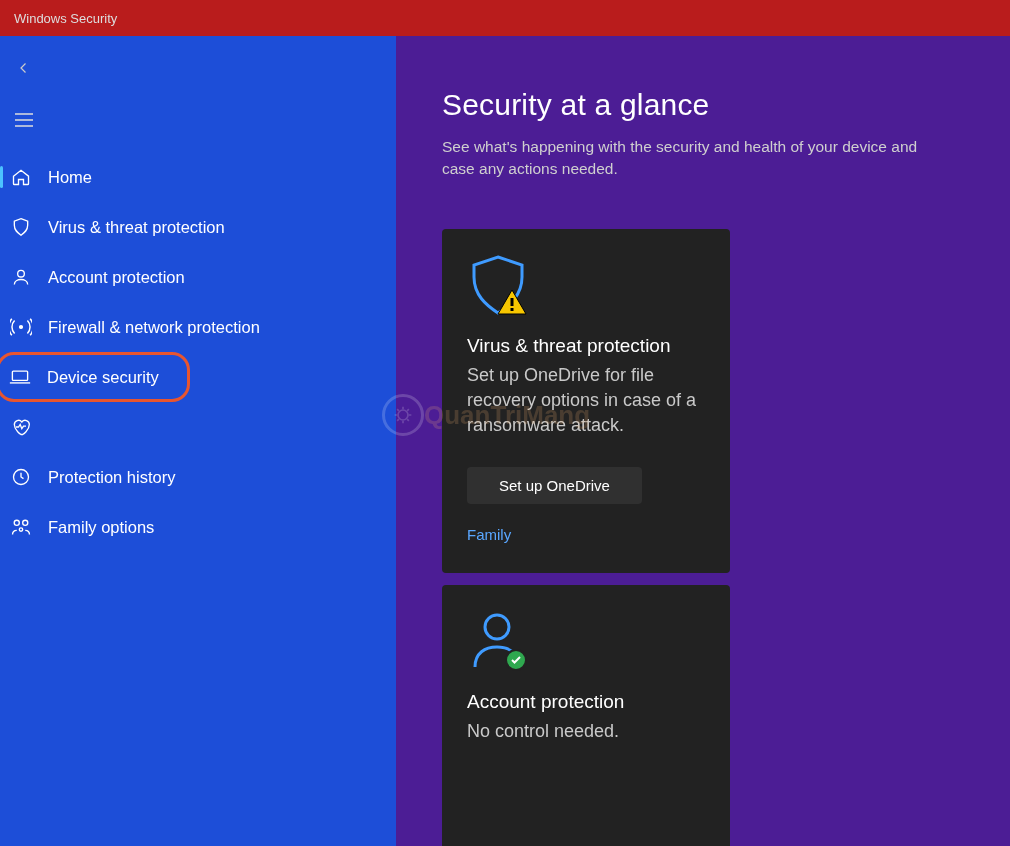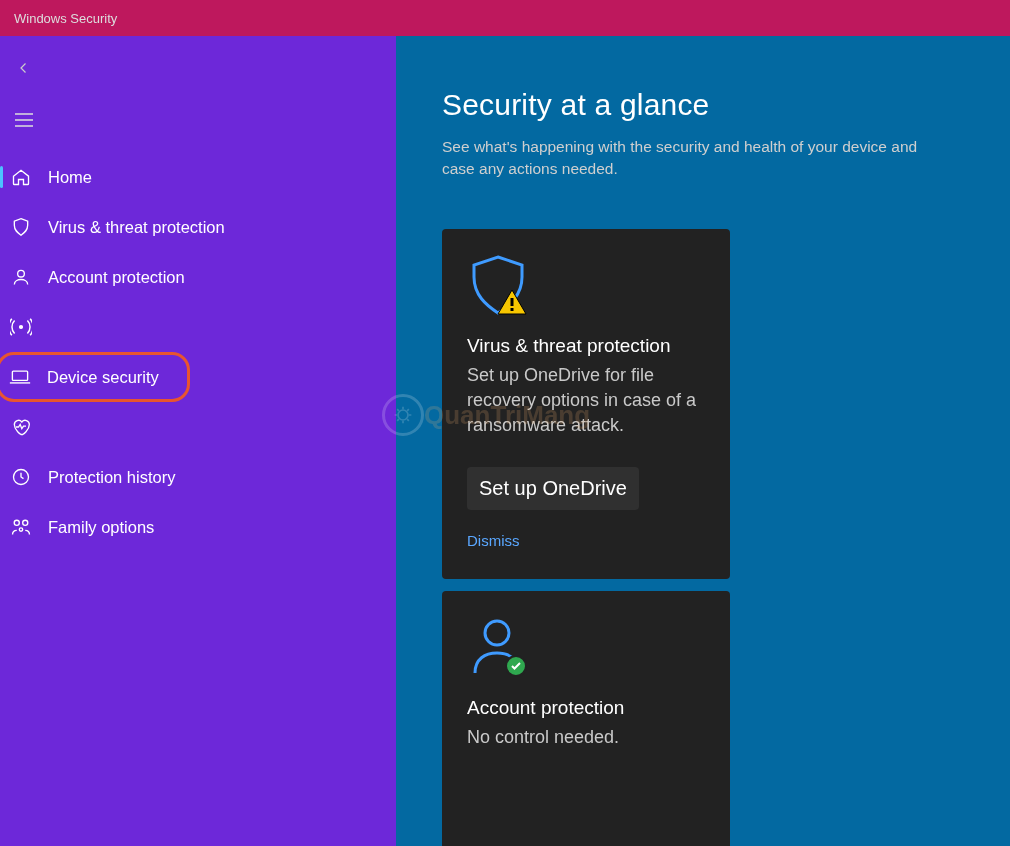--- a/index.html
+++ b/index.html
@@ -5,25 +5,25 @@
   * { box-sizing: border-box; margin: 0; padding: 0; }
   html, body {
     width: 1010px; height: 846px; overflow: hidden;
     font-family: "Segoe UI", "Segoe UI Variable", Arial, sans-serif;
     background: #000; color: #fff;
     font-weight: 400;
   }
   .titlebar {
     height: 36px; display: flex; align-items: center;
     padding: 8px 14px; font-size: 13px; color: #ddd;
-    background: #be185d;
+    background: #b91c1c;
   }
   .app { display: flex; height: 810px; }
   .sidebar {
-    width: 396px; background: #6d28d9; display: flex; flex-direction: column;
+    width: 396px; background: #1d4ed8; display: flex; flex-direction: column;
     padding-top: 8px;
   }
   .icon-btn {
     width: 48px; height: 48px; display: flex; align-items: center; justify-content: center;
     cursor: pointer; color: #ddd;
   }
   .nav { margin-top: 8px; }
   .nav-item {
     display: flex; align-items: center; height: 50px;
     padding-left: 10px; gap: 16px; cursor: pointer;
@@ -33,37 +33,37 @@
   .nav-item.selected::before {
     content: ""; position: absolute; left: 0; top: 14px; bottom: 14px;
     width: 3px; background: #4cc2ff; border-radius: 2px;
   }
   .nav-highlight {
     border: 3px solid #e8552f; border-radius: 18px;
     margin: 0 206px 0 -4px; padding-left: 14px;
   }
   .nav-highlight.nav-item { padding-left: 10px; }
   .main {
-    flex: 1; background: #0369a1; padding: 52px 0 0 46px;
+    flex: 1; background: #4c1d95; padding: 52px 0 0 46px;
   }
   .page-title { font-size: 30px; font-weight: 500; letter-spacing: .2px; }
   .page-desc { font-size: 15.5px; color: #cfcfcf; margin-top: 14px; max-width: 480px; line-height: 1.45; }
   .cards { display: flex; flex-wrap: wrap; gap: 12px; margin-top: 48px; }
   .card {
     width: 288px; background: #222222; border-radius: 4px;
     padding: 26px 25px 30px 25px; display: flex; flex-direction: column;
     min-height: 200px;
   }
   .card-icon { height: 60px; position: relative; margin-bottom: 20px; }
   .card-title { font-size: 19px; font-weight: 500; margin-bottom: 6px; }
   .card-desc { font-size: 18px; color: #c9c9c9; line-height: 1.4; }
   .card-btn {
     margin-top: 28px; align-self: flex-start;
     background: #303030; color: #fff; border: none;
-    padding: 10px 12px; font-size: 20px; border-radius: 4px; cursor: pointer;
+    padding: 10px 32px; font-size: 15px; border-radius: 4px; cursor: pointer;
   }
   .card-link { margin-top: 22px; color: #5aa7ff; font-size: 15px; cursor: pointer; }
   .badge {
     position: absolute; width: 22px; height: 22px; border-radius: 50%;
     background: #2fa84f; display: flex; align-items: center; justify-content: center;
     border: 2px solid #222;
   }
   .badge svg { width: 12px; height: 12px; }
   .watermark {
     position: absolute; left: 382px; top: 394px; opacity: .18;
@@ -124,20 +124,21 @@
         <span>Account protection</span>
       </div>
 
       <div class="nav-item">
         <span class="ic">
           <svg width="22" height="20" viewBox="0 0 24 20" fill="none" stroke="#fff" stroke-width="1.6">
               <path d="M5 3a10 10 0 000 14M2 1a14 14 0 000 18M19 3a10 10 0 010 14M22 1a14 14 0 010 18"></path>
               <circle cx="12" cy="10" r="1.5" fill="#fff"></circle>
             </svg>
         </span>
+        <span>Firewall &amp; network protection</span>
       </div>
 
 
       <div class="nav-item nav-highlight">
         <span class="ic">
           <svg width="22" height="18" viewBox="0 0 26 18" fill="none" stroke="#fff" stroke-width="1.6">
               <rect x="4" y="2" width="18" height="11" rx="1"></rect>
               <path d="M1 16h24"></path>
             </svg>
         </span>
@@ -190,21 +191,21 @@
           </svg>
           <svg width="30" height="26" viewBox="0 0 30 26" style="position:absolute;left:30px;top:34px;">
             <path d="M15 1L29 25H1z" fill="#f7c600" stroke="#000" stroke-width="1"></path>
             <rect x="13.5" y="9" width="3" height="8" fill="#000"></rect>
             <rect x="13.5" y="19" width="3" height="3" fill="#000"></rect>
           </svg>
         </div>
         <div class="card-title">Virus &amp; threat protection</div>
         <div class="card-desc">Set up OneDrive for file recovery options in case of a ransomware attack.</div>
         <button class="card-btn">Set up OneDrive</button>
-        <span class="card-link">Dismiss</span>
+        <span class="card-link">Family</span>
       </div>
 
       <div class="card" style="min-height:338px;">
         <div class="card-icon">
           <svg width="60" height="58" viewBox="0 0 60 58" fill="none" stroke="#3f9bff" stroke-width="3">
             <circle cx="30" cy="16" r="12"></circle>
             <path d="M8 56c0-14 10-20 22-20s22 6 22 20"></path>
           </svg>
           <span class="badge" style="left:38px;top:38px;">
             <svg viewBox="0 0 12 12">

